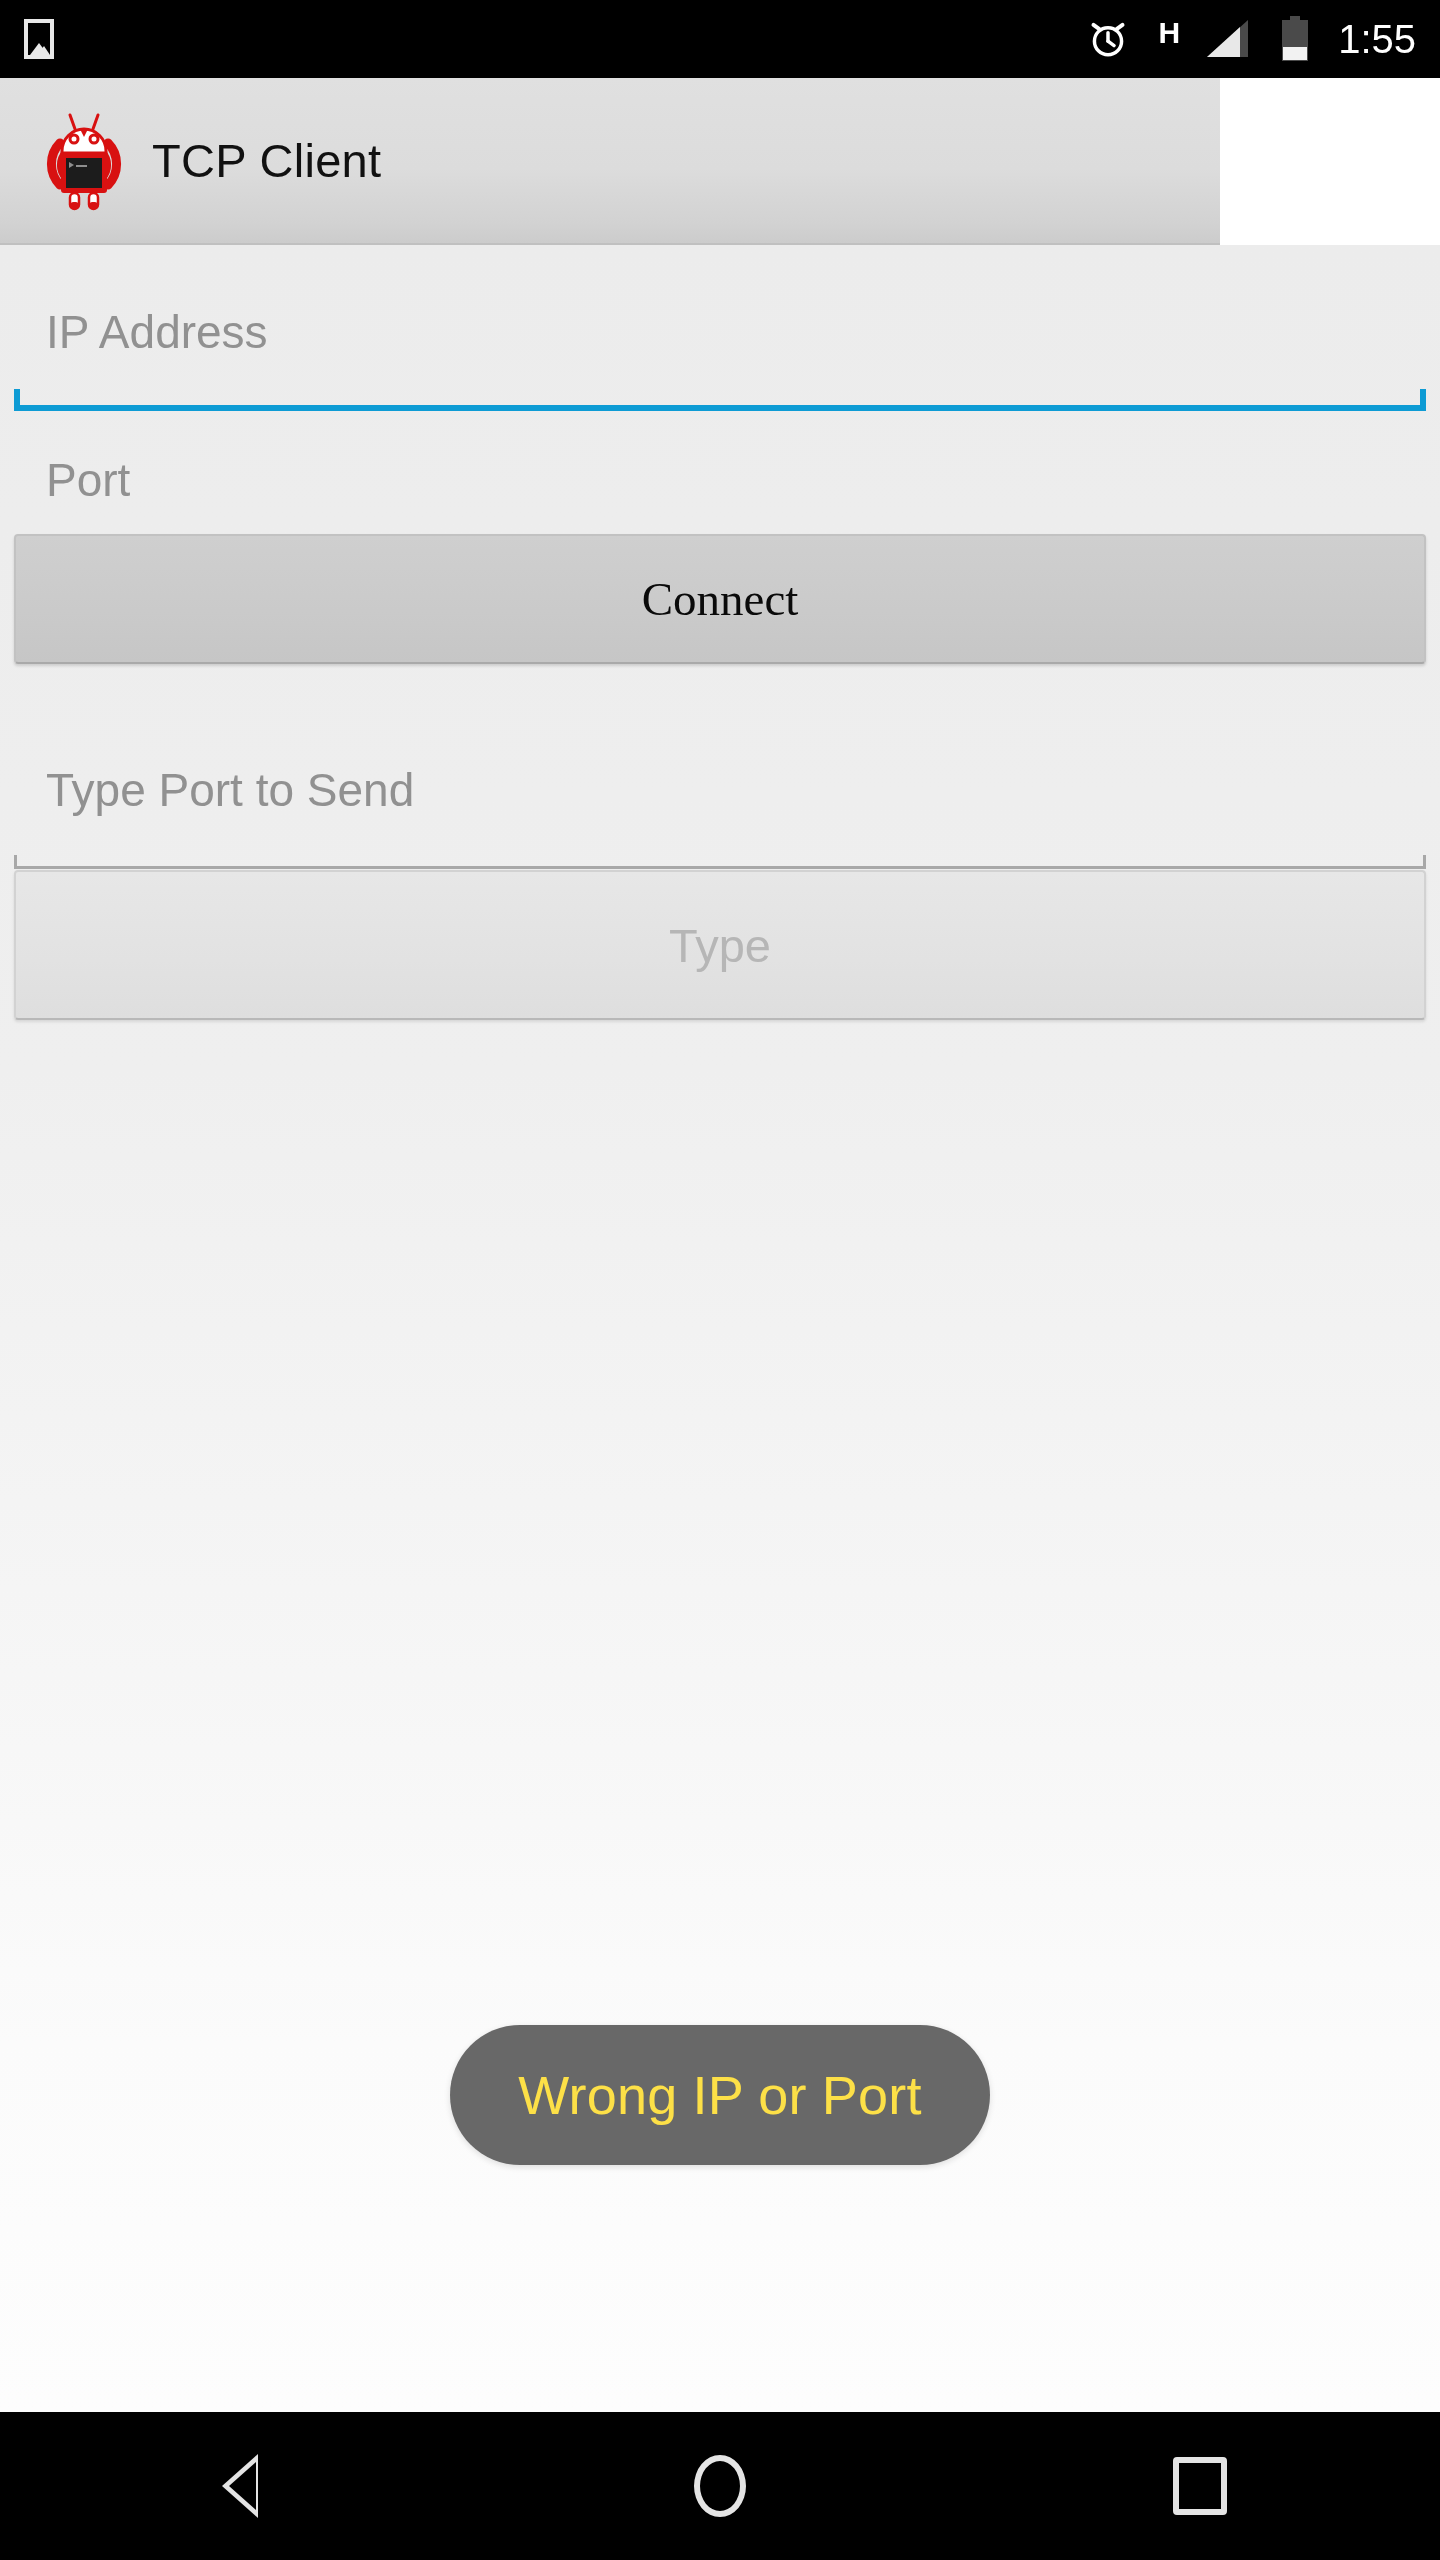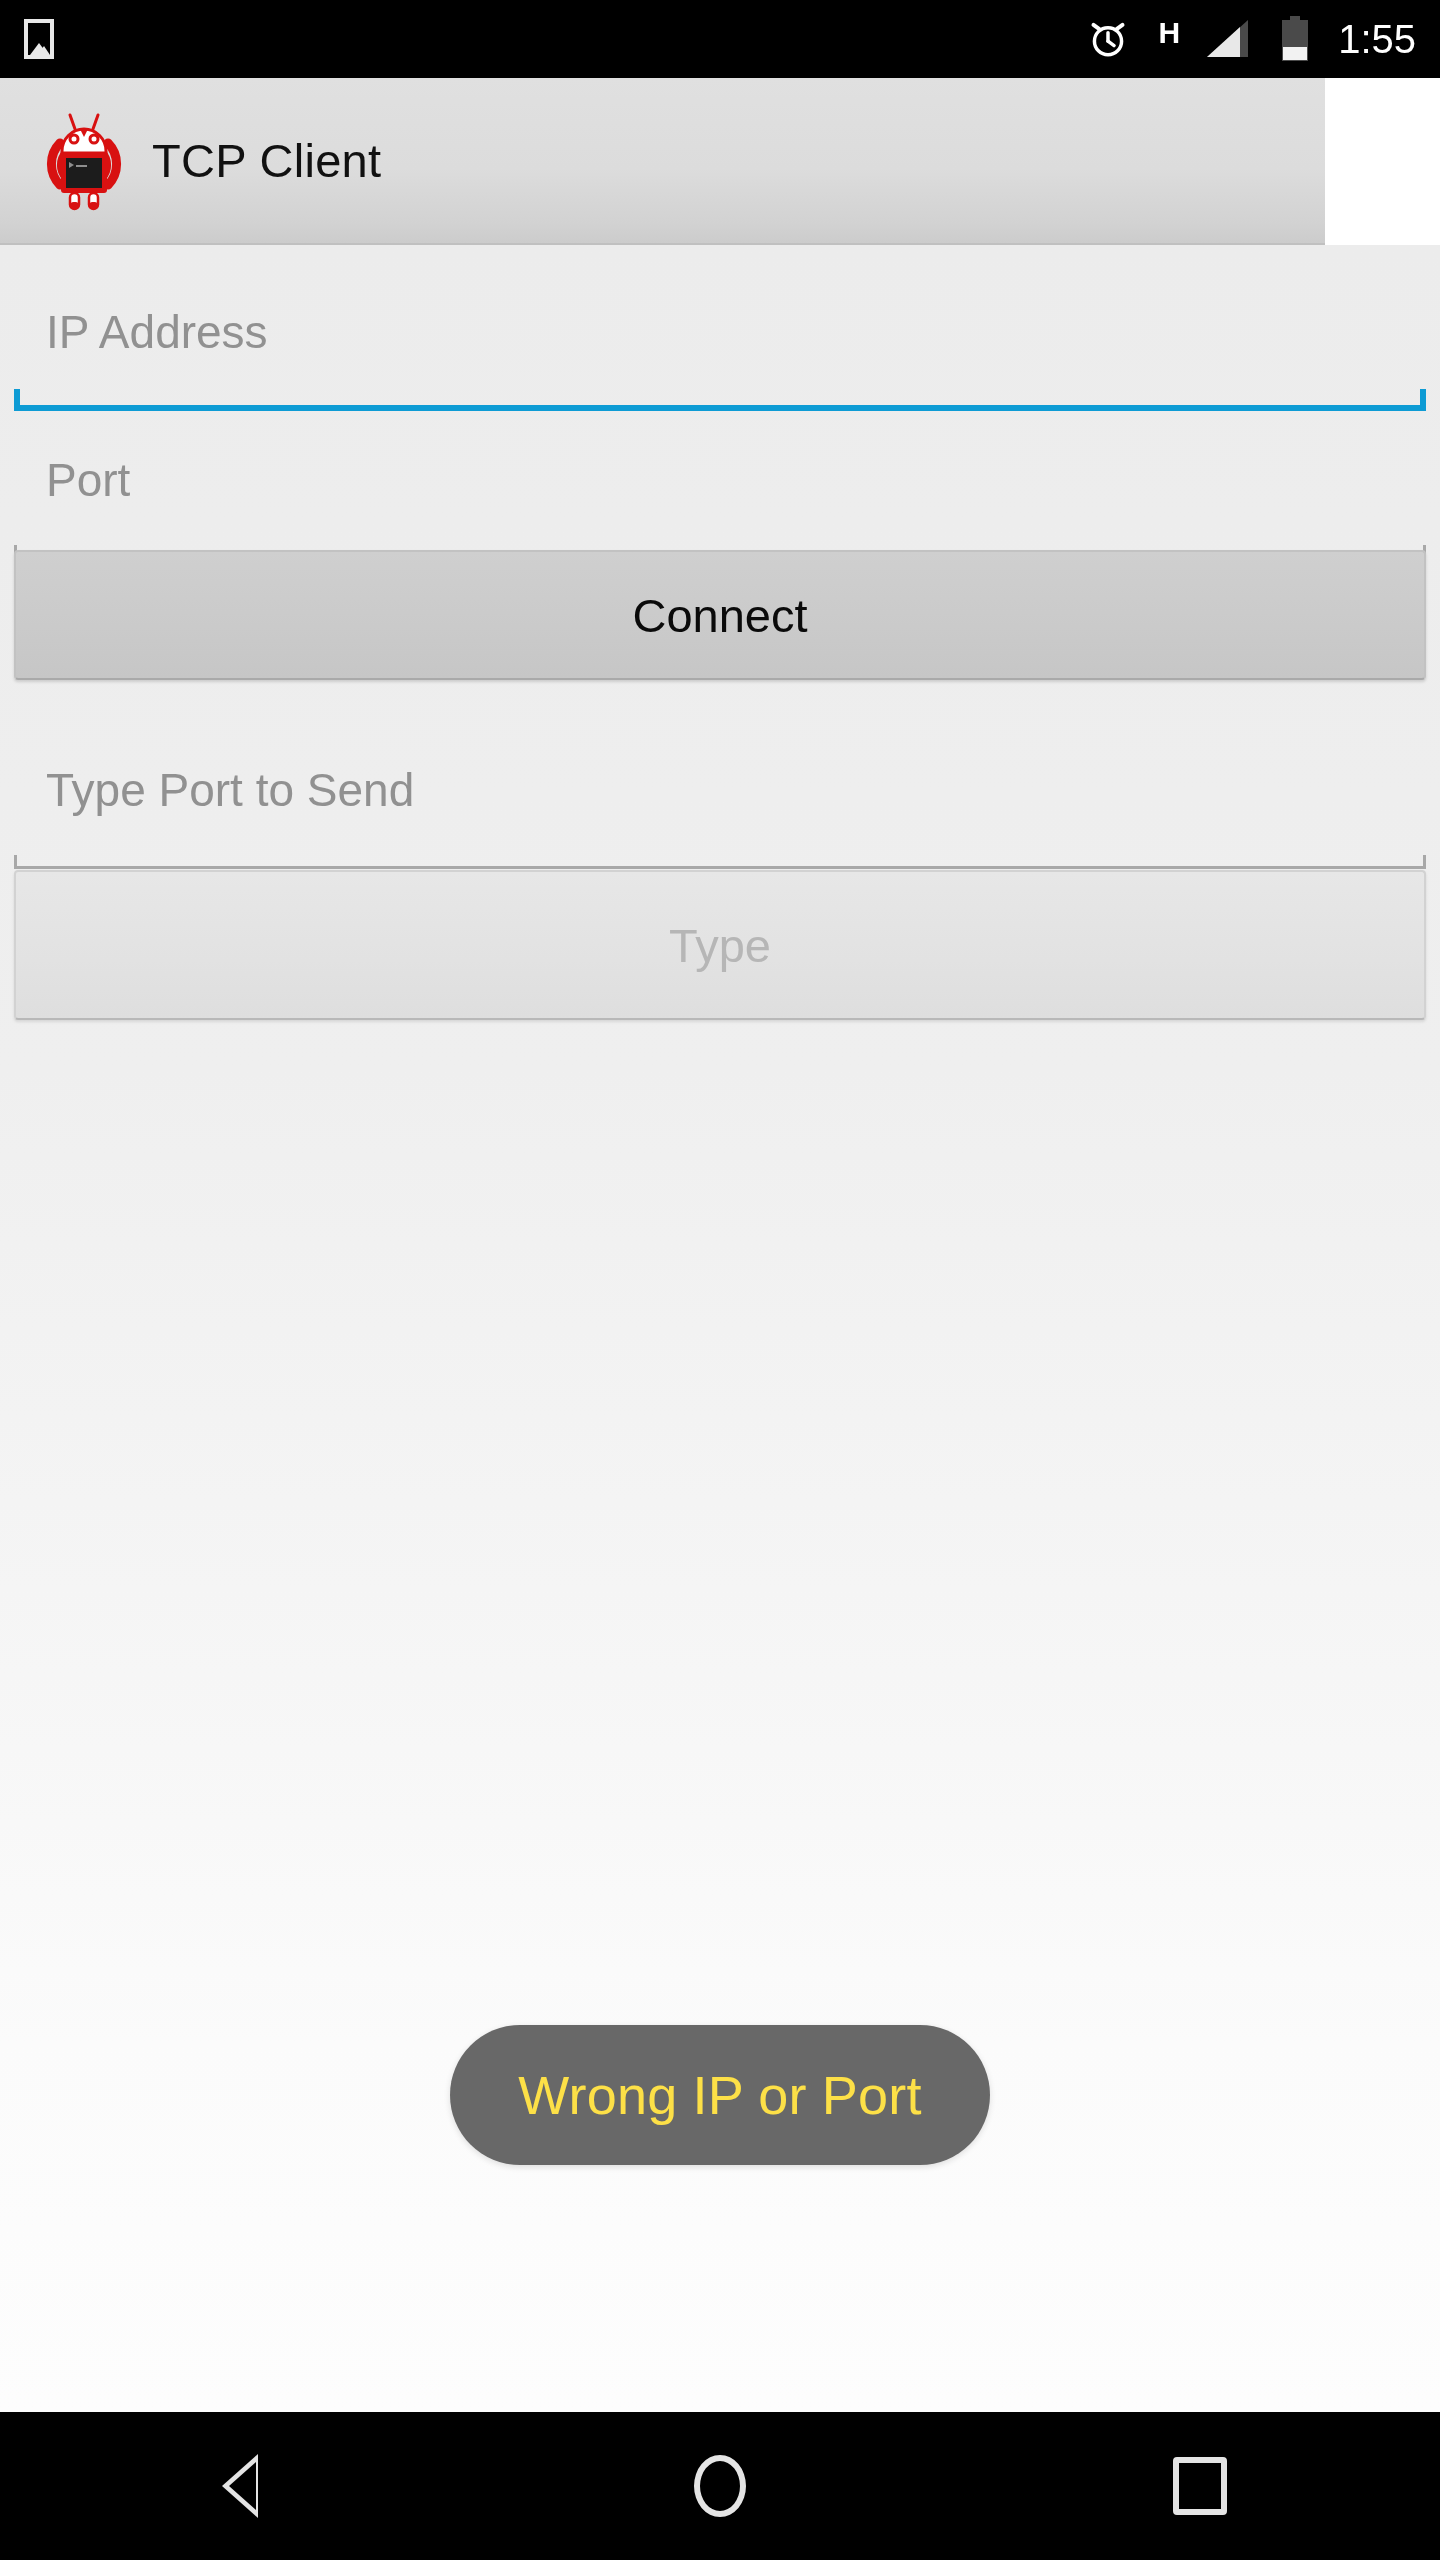--- a/index.html
+++ b/index.html
@@ -88,21 +88,21 @@
     color: #ffffff;
     font-size: 40px;
     line-height: 1;
     letter-spacing: 0px;
   }
 
   
   #action-bar {
     position: absolute;
     left: 0; top: 78px;
-    width: 1325px;
+    width: 1220px;
     height: 167px;
     background: linear-gradient(to bottom, #e0e0e0 0%, #dcdcdc 55%, #d2d2d2 88%, #cccccc 100%);
     border-bottom: 2px solid #c0c0c0;
     box-sizing: border-box;
     display: flex;
     align-items: center;
   }
   #app-icon {
     margin-left: 30px;
     width: 108px;
@@ -187,24 +187,25 @@
     display: flex;
     align-items: center;
     justify-content: center;
     font-size: 47px;
     border-radius: 4px;
     border: 2px solid #c2c2c2;
     border-bottom-color: #a9a9a9;
     box-shadow: 0 2px 3px rgba(0,0,0,0.14);
   }
   #btn-connect {
-    top: 305px;
+    top: 289px;
     height: 130px;
     background: linear-gradient(to bottom, #cfcfcf 0%, #cacaca 60%, #c6c6c6 100%);
     color: #0a0a0a;
+    font-family: Liberation Serif, serif;
   }
   #btn-send {
     top: 625px;
     height: 150px;
     background: linear-gradient(to bottom, #e7e7e7 0%, #e2e2e2 60%, #dedede 100%);
     color: #b6b6b6;
     border-color: #d2d2d2;
     border-bottom-color: #b8b8b8;
     box-shadow: 0 2px 3px rgba(0,0,0,0.10);
   }

